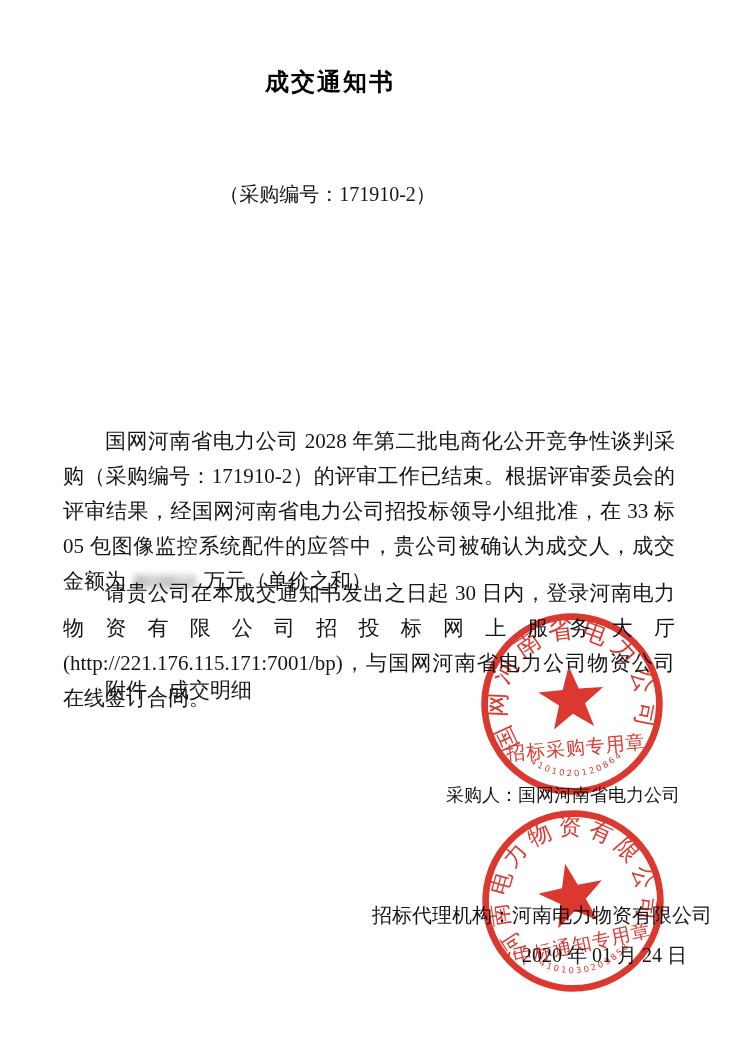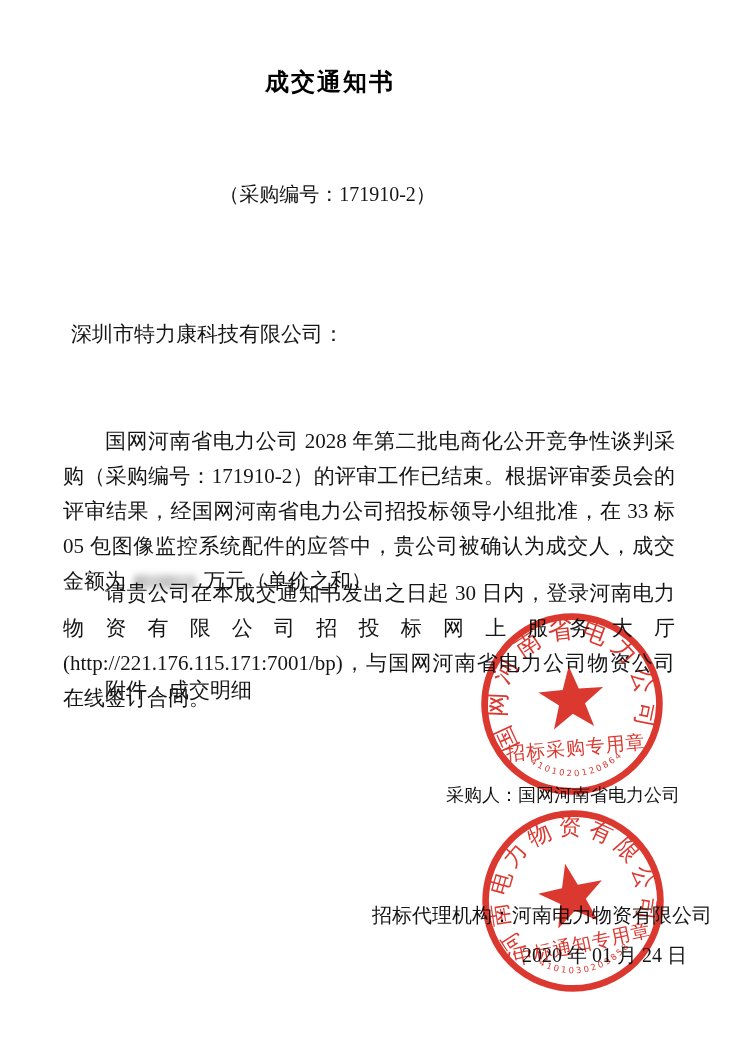--- a/index.html
+++ b/index.html
@@ -67,21 +67,20 @@
 </style>
 </head>
 <body>
 
 <div class="page">
 
   <div class="doc-title">成交通知书</div>
 
   <div class="doc-number">（采购编号：171910-2）</div>
 
-  <div class="addressee">深圳市特力康科技有限公司：</div>
 
   <p class="para para1"><span>国网河南省电力公司 2028 年第二批电商化公开竞争性谈判采购（采购编号：171910-2）的评审工作已结束。根据评审委员会的评审结果，经国网河南省电力公司招投标领导小组批准，在 33 标 05 包图像监控系统配件的应答中，贵公司被确认为成交人，成交金额为</span><span class="redacted"></span><span>万元（单价之和）。</span></p>
 
   <p class="para para2">请贵公司在本成交通知书发出之日起 30 日内，登录河南电力物资有限公司招投标网上服务大厅(http://221.176.115.171:7001/bp)，与国网河南省电力公司物资公司在线签订合同。</p>
 
   <div class="attachment">附件：成交明细</div>
 
   <div class="buyer-line">采购人：国网河南省电力公司</div>
 
   <div class="agency-line">招标代理机构：河南电力物资有限公司</div>

